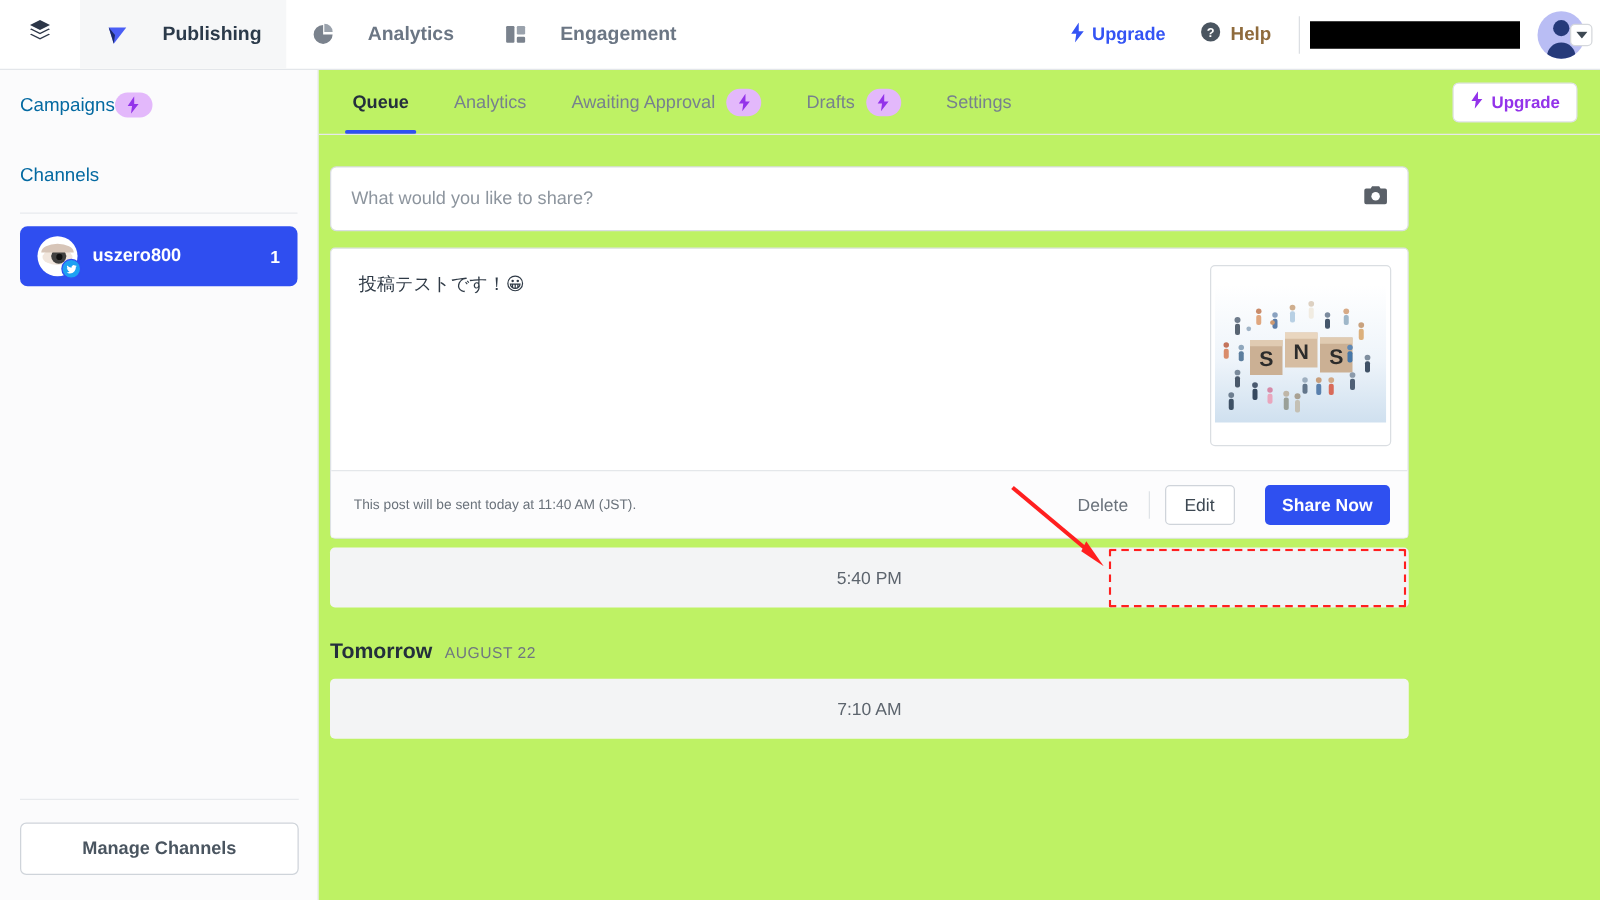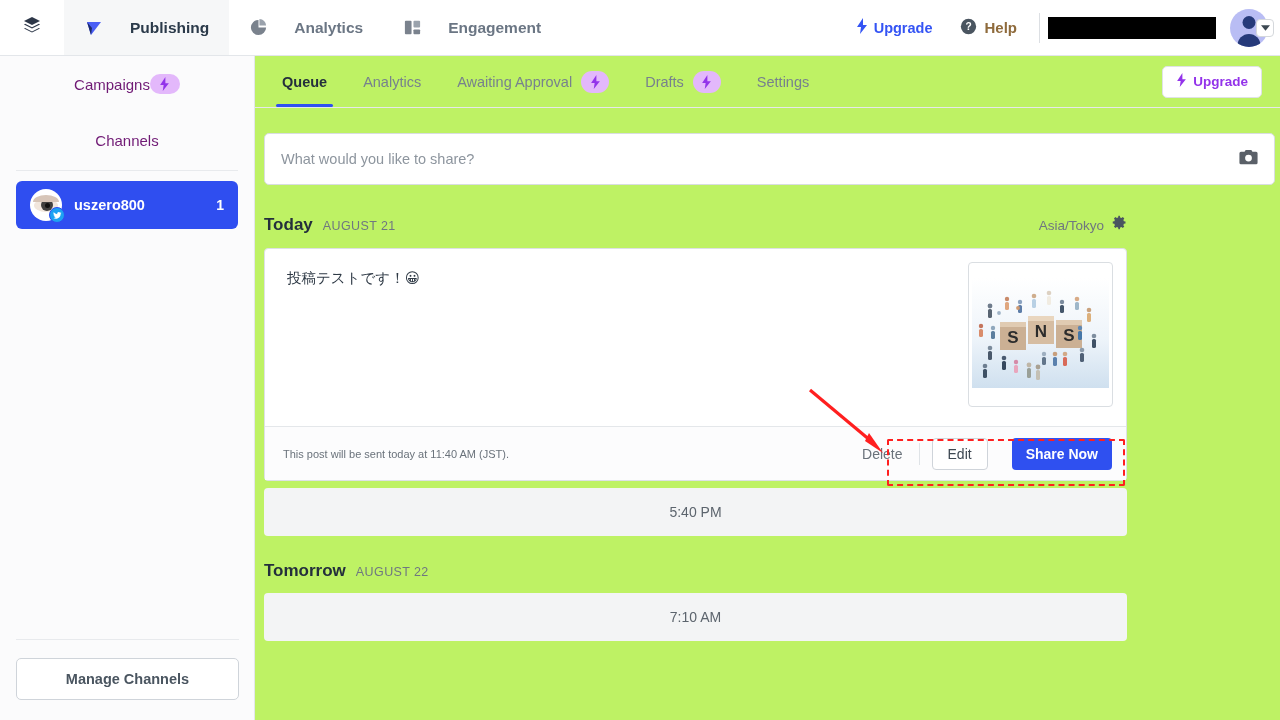--- a/index.html
+++ b/index.html
@@ -67,23 +67,23 @@
   }
 
   
   .sidebar {
     position: absolute; top: 56px; left: 0;
     width: 255px; height: 664px;
     background: #fbfbfc;
     border-right: 1px solid #e3e6ea;
   }
   .side-row {
-    display: flex; align-items: center; justify-content: center;
+    display: flex; align-items: center; justify-content: flex-start;
     padding: 0 16px; height: 56px;
-    font-size: 15px; color: #701a75; cursor: pointer;
+    font-size: 15px; color: #0369a1; cursor: pointer;
   }
   .side-row.static { cursor: default; }
   .pro-pill {
     width: 30px; height: 20px; border-radius: 10px;
     background: #e3b8fb; display: flex; align-items: center; justify-content: center;
   }
   .side-divider { height: 1px; background: #e8eaed; margin: 2px 16px 10px 16px; }
   .channel-item {
     margin: 0 16px; height: 48px; border-radius: 6px;
     background: #2f4ef0;
@@ -162,21 +162,21 @@
   .upgrade-btn {
     display: flex; align-items: center; gap: 6px;
     height: 32px; padding: 0 13px;
     border: 1px solid #dfe2e6; border-radius: 5px; background: #fff;
     color: #9333ea; font-size: 13.5px; font-weight: bold; cursor: pointer;
   }
 
   .content { padding: 25px 33px 0 9px; }
 
   .composer {
-    margin-left: 0; width: 1011px; height: 52px;
+    margin-left: 0; width: 863px; height: 52px;
     border: 1px solid #d9dde1; border-radius: 5px;
     display: flex; align-items: center; padding: 0 16px;
     background: #fff; cursor: text;
   }
   .composer-input {
     flex: 1; border: none; outline: none; background: transparent;
     font-size: 14.5px; color: #3d4852; font-family: inherit;
   }
   .composer-input::placeholder { color: #8d959e; }
 
@@ -409,32 +409,20 @@
     <div class="composer">
       <input class="composer-input" type="text" placeholder="What would you like to share?" style="">
       <span>
         <svg width="19" height="17" viewBox="0 0 20 18">
             <path d="M7 1h6l1.2 2H18a1.6 1.6 0 0 1 1.6 1.6v10A1.6 1.6 0 0 1 18 16.2H2A1.6 1.6 0 0 1 .4 14.6v-10A1.6 1.6 0 0 1 2 3h3.8z" fill="#5a6068"></path>
             <circle cx="10" cy="9.6" r="3.6" fill="#fff"></circle>
           </svg>
       </span>
     </div>
 
-    <div class="day-head">
-      <span class="day-title">Today</span>
-      <span class="day-date">AUGUST 21</span>
-      <span class="day-spacer"></span>
-      <span class="tz">Asia/Tokyo</span>
-      <span>
-        <svg width="15" height="15" viewBox="0 0 20 20">
-            <path d="M10 6.6a3.4 3.4 0 1 0 0 6.8 3.4 3.4 0 0 0 0-6.8zm0 5a1.6 1.6 0 1 1 0-3.2 1.6 1.6 0 0 1 0 3.2z" fill="#4a5560"></path>
-            <path d="M18 11.4v-2.8l-2.2-.4a6 6 0 0 0-.7-1.7l1.3-1.8-2-2-1.8 1.3a6 6 0 0 0-1.7-.7L10.4 1H8.6l-.5 2.3a6 6 0 0 0-1.7.7L4.6 2.7l-2 2 1.3 1.8a6 6 0 0 0-.7 1.7L1 8.6v2.8l2.2.4a6 6 0 0 0 .7 1.7l-1.3 1.8 2 2 1.8-1.3a6 6 0 0 0 1.7.7l.5 2.3h1.8l.5-2.3a6 6 0 0 0 1.7-.7l1.8 1.3 2-2-1.3-1.8a6 6 0 0 0 .7-1.7z" fill="#4a5560"></path>
-          </svg>
-      </span>
-    </div>
 
     <div class="post-card">
       <div class="post-body">
         <div class="post-text">投稿テストです！😀</div>
         <div class="post-thumb">
           <svg width="137" height="137" viewBox="0 0 137 137">
             <defs>
               <linearGradient id="bgGrad" x1="0" y1="0" x2="0" y2="1">
                 <stop offset="0" stop-color="#ffffff"></stop>
                 <stop offset="0.55" stop-color="#eef4fa"></stop>

